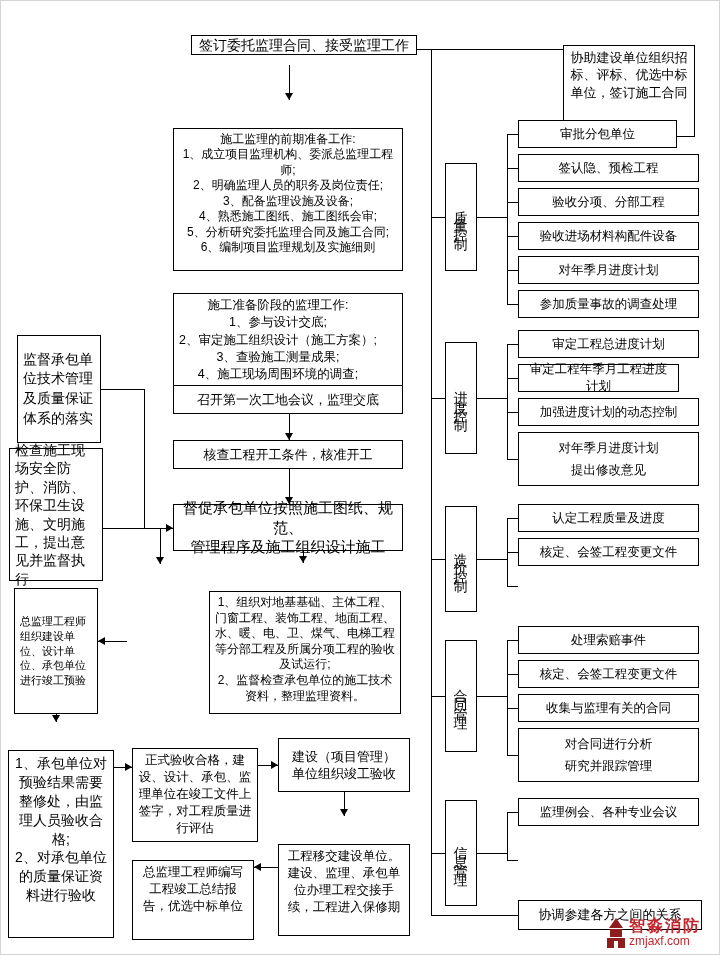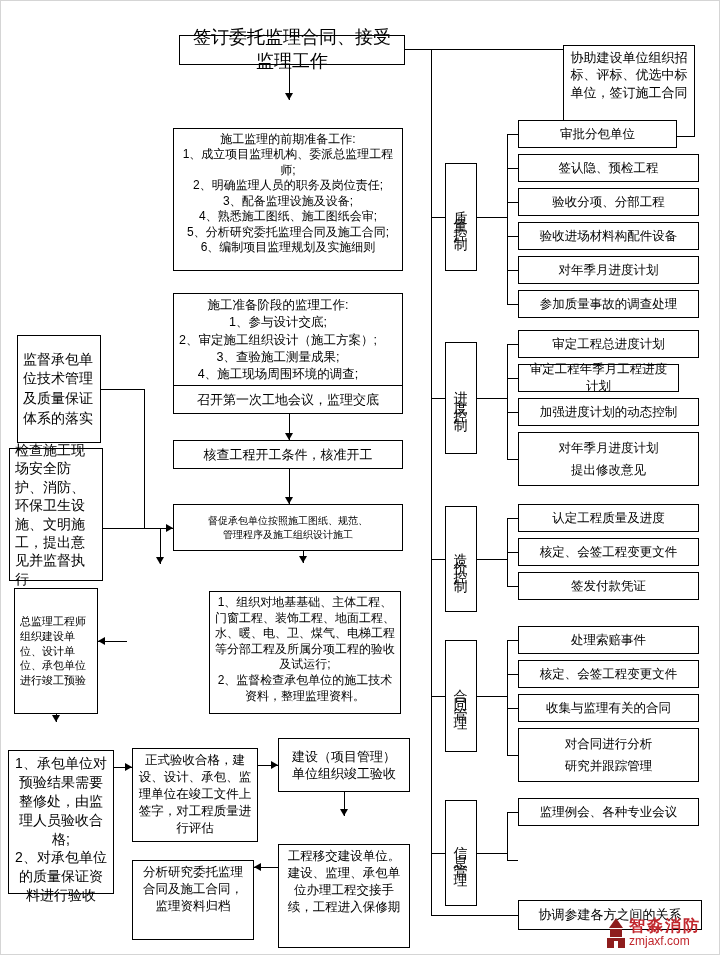--- a/index.html
+++ b/index.html
@@ -98,21 +98,21 @@
     <div class="arrd" style="left:155px;top:556px"></div>
     <div class="arrd" style="left:51px;top:714px"></div>
     <div class="arrd" style="left:339px;top:808px"></div>
     <div class="arrr" style="left:165px;top:523px"></div>
     <div class="arrr" style="left:124px;top:762px"></div>
     <div class="arrr" style="left:270px;top:760px"></div>
     <div class="arrl" style="left:97px;top:636px"></div>
     <div class="arrl" style="left:253px;top:862px"></div>
   </div>
 
-  <div class="box c" style="left:178px;top:34px;width:226px;height:30px;font-size:18px">签订委托监理合同、接受监理工作</div>
+  <div class="box c" style="left:190px;top:34px;width:226px;height:20px;font-size:14px">签订委托监理合同、接受监理工作</div>
 
   <div class="box tl" style="left:562px;top:16px;width:132px;height:92px;font-size:13px">协助建设单位组织招标、评标、优选中标单位，签订施工合同</div>
 
   <div class="box tl" style="left:172px;top:99px;width:230px;height:143px;font-size:12px;line-height:1.29">施工监理的前期准备工作:
 1、成立项目监理机构、委派总监理工程师;
 2、明确监理人员的职务及岗位责任;
 3、配备监理设施及设备;
 4、熟悉施工图纸、施工图纸会审;
 5、分析研究委托监理合同及施工合同;
 6、编制项目监理规划及实施细则</div>
@@ -120,44 +120,44 @@
   <div class="box tl" style="left:172px;top:264px;width:230px;height:97px;font-size:12.5px;line-height:1.38">施工准备阶段的监理工作:
 1、参与设计交底;
 2、审定施工组织设计（施工方案）;
 3、查验施工测量成果;
 4、施工现场周围环境的调查;</div>
 
   <div class="box c" style="left:172px;top:384px;width:230px;height:29px;font-size:13px">召开第一次工地会议，监理交底</div>
 
   <div class="box c" style="left:172px;top:439px;width:230px;height:29px;font-size:13px">核查工程开工条件，核准开工</div>
 
-  <div class="box c" style="left:172px;top:503px;width:230px;height:47px;font-size:10px">督促承包单位按照施工图纸、规范、
+  <div class="box c" style="left:172px;top:503px;width:230px;height:47px;font-size:15px">督促承包单位按照施工图纸、规范、
 管理程序及施工组织设计施工</div>
 
   <div class="box tl" style="left:208px;top:562px;width:192px;height:123px;font-size:12px;line-height:1.3">1、组织对地基基础、主体工程、门窗工程、装饰工程、地面工程、水、暖、电、卫、煤气、电梯工程等分部工程及所属分项工程的验收及试运行;
 2、监督检查承包单位的施工技术资料，整理监理资料。</div>
 
   <div class="box ml" style="left:16px;top:334px;width:84px;height:108px;font-size:14px;line-height:1.4">监督承包单位技术管理及质量保证体系的落实</div>
 
   <div class="box ml" style="left:8px;top:447px;width:94px;height:133px;font-size:14px;line-height:1.32">检查施工现场安全防护、消防、环保卫生设施、文明施工，提出意见并监督执行</div>
 
   <div class="box ml" style="left:13px;top:587px;width:84px;height:126px;font-size:11px;line-height:1.35">总监理工程师组织建设单位、设计单位、承包单位进行竣工预验</div>
 
 
-  <div class="box tl" style="left:7px;top:721px;width:106px;height:144px;font-size:14px;line-height:1.35">1、承包单位对预验结果需要整修处，由监理人员验收合格;
+  <div class="box tl" style="left:7px;top:721px;width:106px;height:188px;font-size:14px;line-height:1.35">1、承包单位对预验结果需要整修处，由监理人员验收合格;
 2、对承包单位的质量保证资料进行验收</div>
 
   <div class="box tl" style="left:131px;top:719px;width:126px;height:94px;font-size:12.5px;line-height:1.35">正式验收合格，建设、设计、承包、监理单位在竣工文件上签字，对工程质量进行评估</div>
 
   <div class="box c" style="left:277px;top:737px;width:132px;height:54px;font-size:13px">建设（项目管理）
 单位组织竣工验收</div>
 
-  <div class="box tl" style="left:277px;top:815px;width:132px;height:104px;font-size:12.5px;line-height:1.35">工程移交建设单位。建设、监理、承包单位办理工程交接手续，工程进入保修期</div>
-
-  <div class="box tl" style="left:131px;top:831px;width:122px;height:80px;font-size:12.5px;line-height:1.35">分析研究委托监理合同及施工合同，监理资料归档</div>
+  <div class="box tl" style="left:277px;top:815px;width:132px;height:92px;font-size:12.5px;line-height:1.35">工程移交建设单位。建设、监理、承包单位办理工程交接手续，工程进入保修期</div>
+
+  <div class="box tl" style="left:131px;top:831px;width:122px;height:80px;font-size:12.5px;line-height:1.35">总监理工程师编写工程竣工总结报告，优选中标单位</div>
 
   <div class="box vcat" style="left:444px;top:162px;width:32px;height:108px">质量控制</div>
   <div class="box vcat" style="left:444px;top:341px;width:32px;height:112px">进度控制</div>
   <div class="box vcat" style="left:444px;top:505px;width:32px;height:106px">造价控制</div>
   <div class="box vcat" style="left:444px;top:639px;width:32px;height:112px">合同管理</div>
   <div class="box vcat" style="left:444px;top:799px;width:32px;height:106px">信息管理</div>
 
   <div class="box c" style="left:517px;top:119px;width:159px;height:28px">审批分包单位</div>
   <div class="box c" style="left:517px;top:153px;width:181px;height:28px">签认隐、预检工程</div>
   <div class="box c" style="left:517px;top:187px;width:181px;height:28px">验收分项、分部工程</div>
@@ -166,21 +166,20 @@
   <div class="box c" style="left:517px;top:289px;width:181px;height:28px">参加质量事故的调查处理</div>
 
   <div class="box c" style="left:517px;top:329px;width:181px;height:28px">审定工程总进度计划</div>
   <div class="box c" style="left:517px;top:363px;width:161px;height:28px">审定工程年季月工程进度计划</div>
   <div class="box c" style="left:517px;top:397px;width:181px;height:28px">加强进度计划的动态控制</div>
   <div class="box c" style="left:517px;top:431px;width:181px;height:54px;line-height:1.8">对年季月进度计划
 提出修改意见</div>
 
   <div class="box c" style="left:517px;top:503px;width:181px;height:28px">认定工程质量及进度</div>
   <div class="box c" style="left:517px;top:537px;width:181px;height:28px">核定、会签工程变更文件</div>
-  <div class="box c" style="left:517px;top:571px;width:181px;height:28px">签发付款凭证</div>
 
   <div class="box c" style="left:517px;top:625px;width:181px;height:28px">处理索赔事件</div>
   <div class="box c" style="left:517px;top:659px;width:181px;height:28px">核定、会签工程变更文件</div>
   <div class="box c" style="left:517px;top:693px;width:181px;height:28px">收集与监理有关的合同</div>
   <div class="box c" style="left:517px;top:727px;width:181px;height:54px;line-height:1.8">对合同进行分析
 研究并跟踪管理</div>
 
   <div class="box c" style="left:517px;top:797px;width:181px;height:28px">监理例会、各种专业会议</div>
 
   <div class="box c" style="left:517px;top:899px;width:184px;height:30px;font-size:13px">协调参建各方之间的关系</div>

